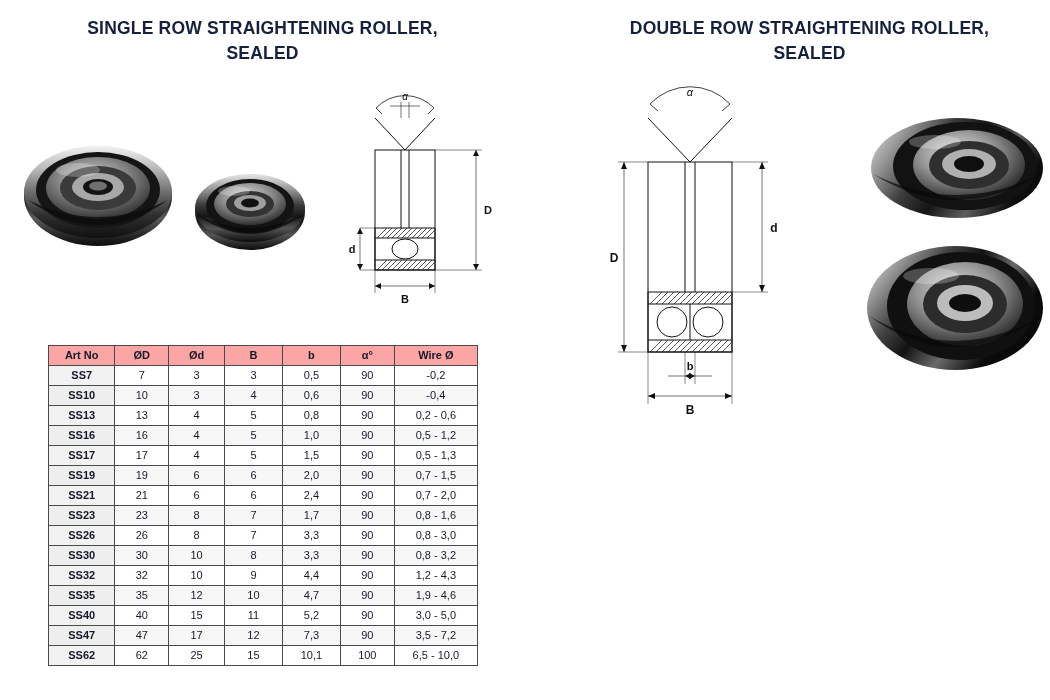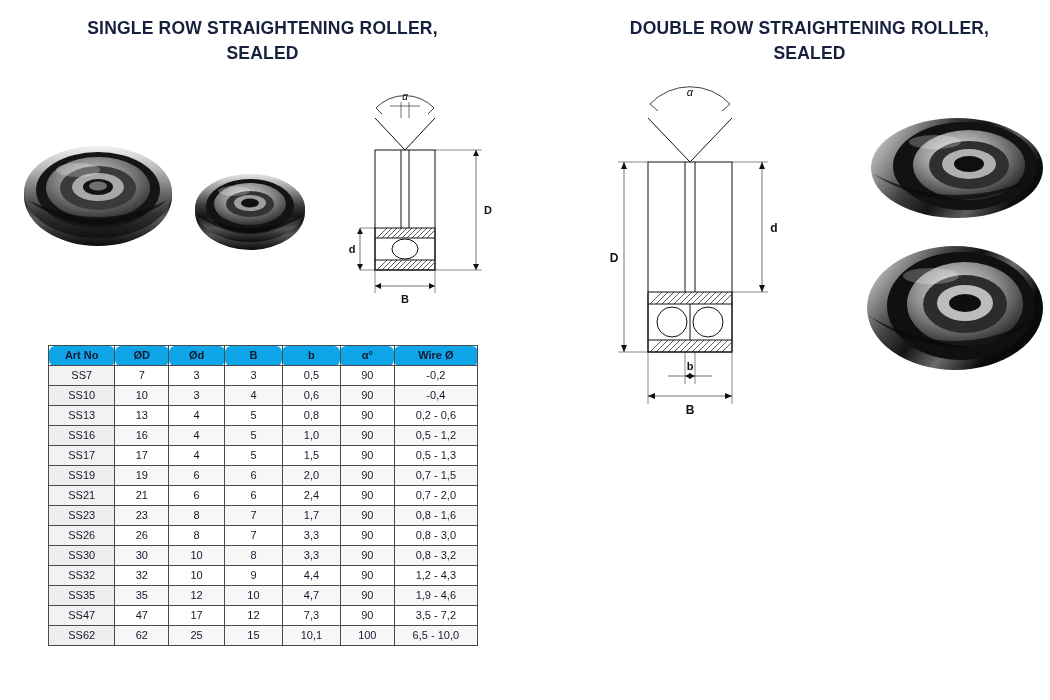--- a/index.html
+++ b/index.html
@@ -51,26 +51,25 @@
     border: 1px solid #4a4a4a;
     text-align: center;
     padding: 0;
     height: 19px;
     line-height: 19px;
     font-weight: normal;
     color: #15182b;
   }
   table.spec thead th {
     font-weight: bold;
-    background: #0ea5e9;
+    background: #fca5a5;
     font-size: 11px;
-    border-radius: 6px;
   }
   table.spec tbody td:first-child {
-    font-weight: normal;
+    font-weight: bold;
     background: #f2f2f2;
   }
   table.spec tbody tr:nth-child(even) td {
     background: #f7f7f7;
   }
   table.spec tbody tr:nth-child(even) td:first-child {
     background: #eeeeee;
   }
 
   #table-single {
@@ -362,20 +361,29 @@
           <tr>
             <td>SS35</td>
             <td>35</td>
             <td>12</td>
             <td>10</td>
             <td>4,7</td>
             <td>90</td>
             <td>1,9 - 4,6</td>
           </tr>
           <tr>
+            <td>SS40</td>
+            <td>40</td>
+            <td>15</td>
+            <td>11</td>
+            <td>5,2</td>
+            <td>90</td>
+            <td>3,0 - 5,0</td>
+          </tr>
+          <tr>
             <td>SS47</td>
             <td>47</td>
             <td>17</td>
             <td>12</td>
             <td>7,3</td>
             <td>90</td>
             <td>3,5 - 7,2</td>
           </tr>
           <tr>
             <td>SS62</td>

